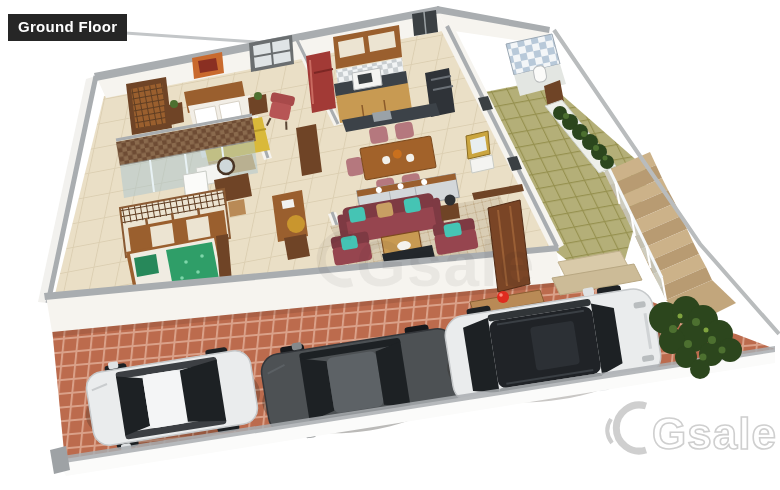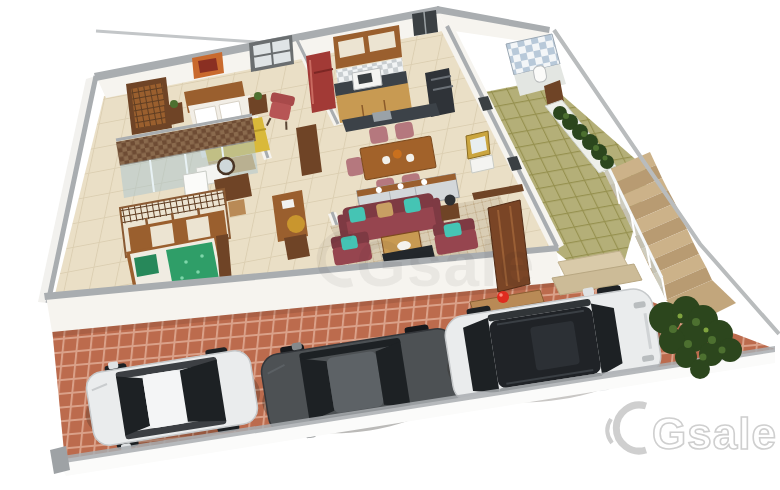--- a/index.html
+++ b/index.html
@@ -456,13 +456,16 @@
     <text class="wm" x="356" y="286" font-size="64" fill="#222">Gsale</text>
   </g>
 
   <g>
     <path d="M646,406 A23,23 0 1 0 646,450" fill="none" stroke="var(--watermark,#cfcfcf)" stroke-width="7"></path>
     <path d="M612,443 Q603,431 611,419" fill="none" stroke="var(--watermark,#cfcfcf)" stroke-width="4"></path>
     <text class="wm" x="652" y="449" font-size="44" fill="#ffffff" fill-opacity="0.25" stroke="var(--watermark,#cfcfcf)" stroke-width="1.6">Gsale</text>
   </g>
 </svg>
 
+<div class="badge">
+  <span>Ground Floor</span>
 </div>
+</div>
 
 </body></html>

